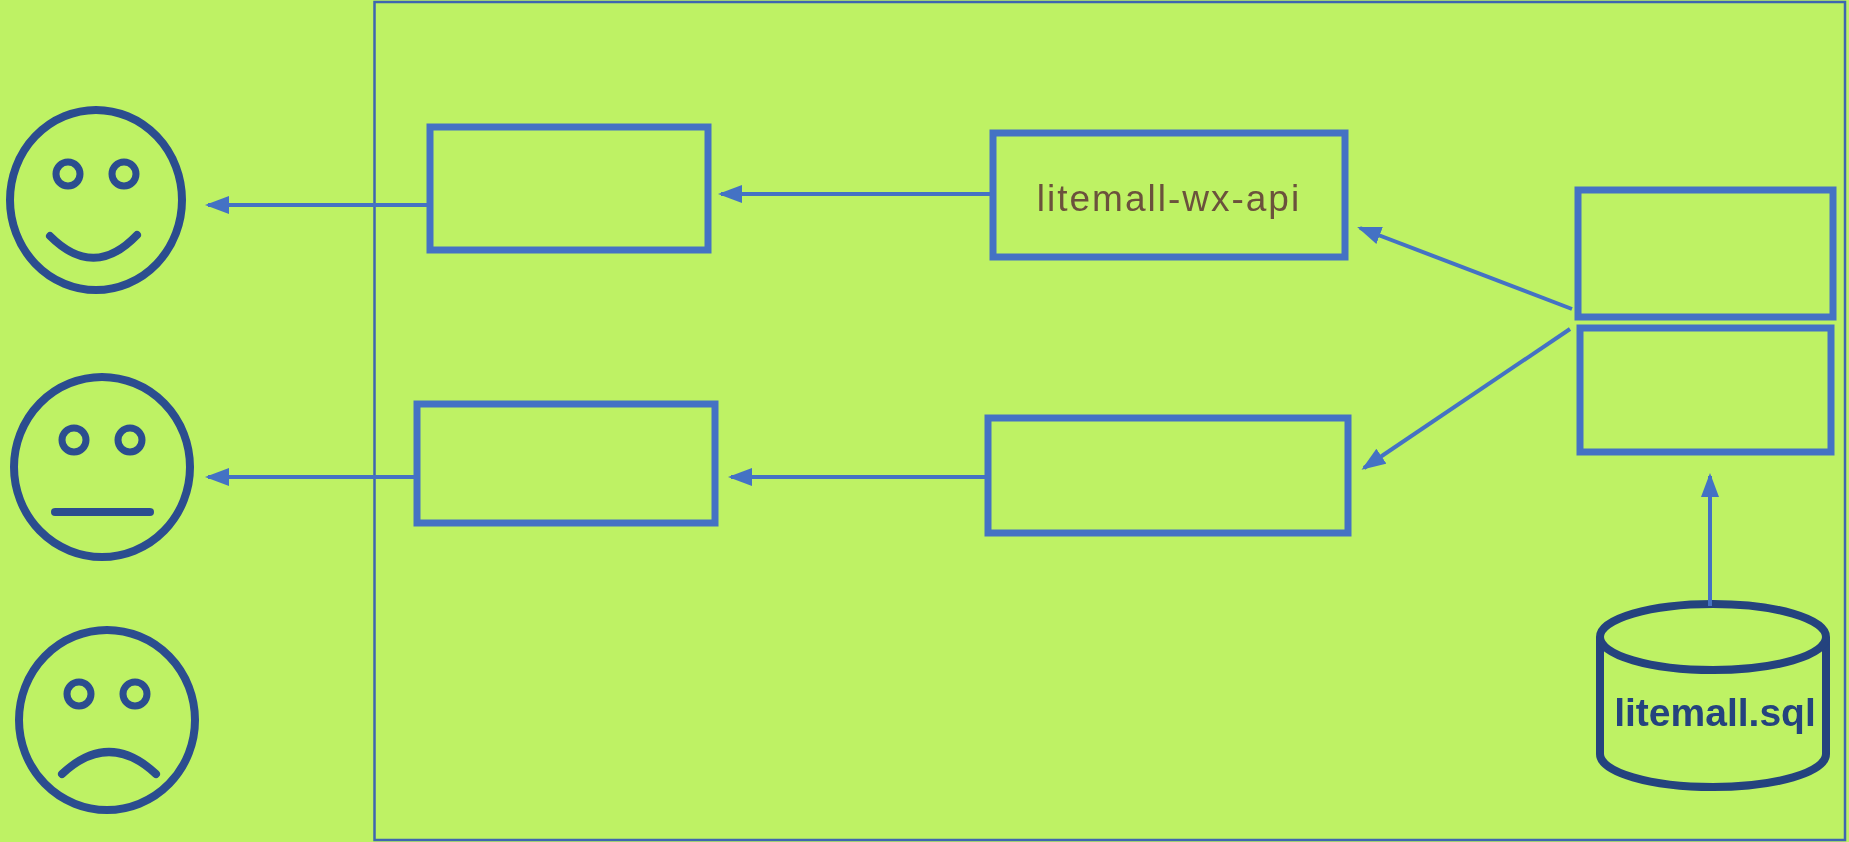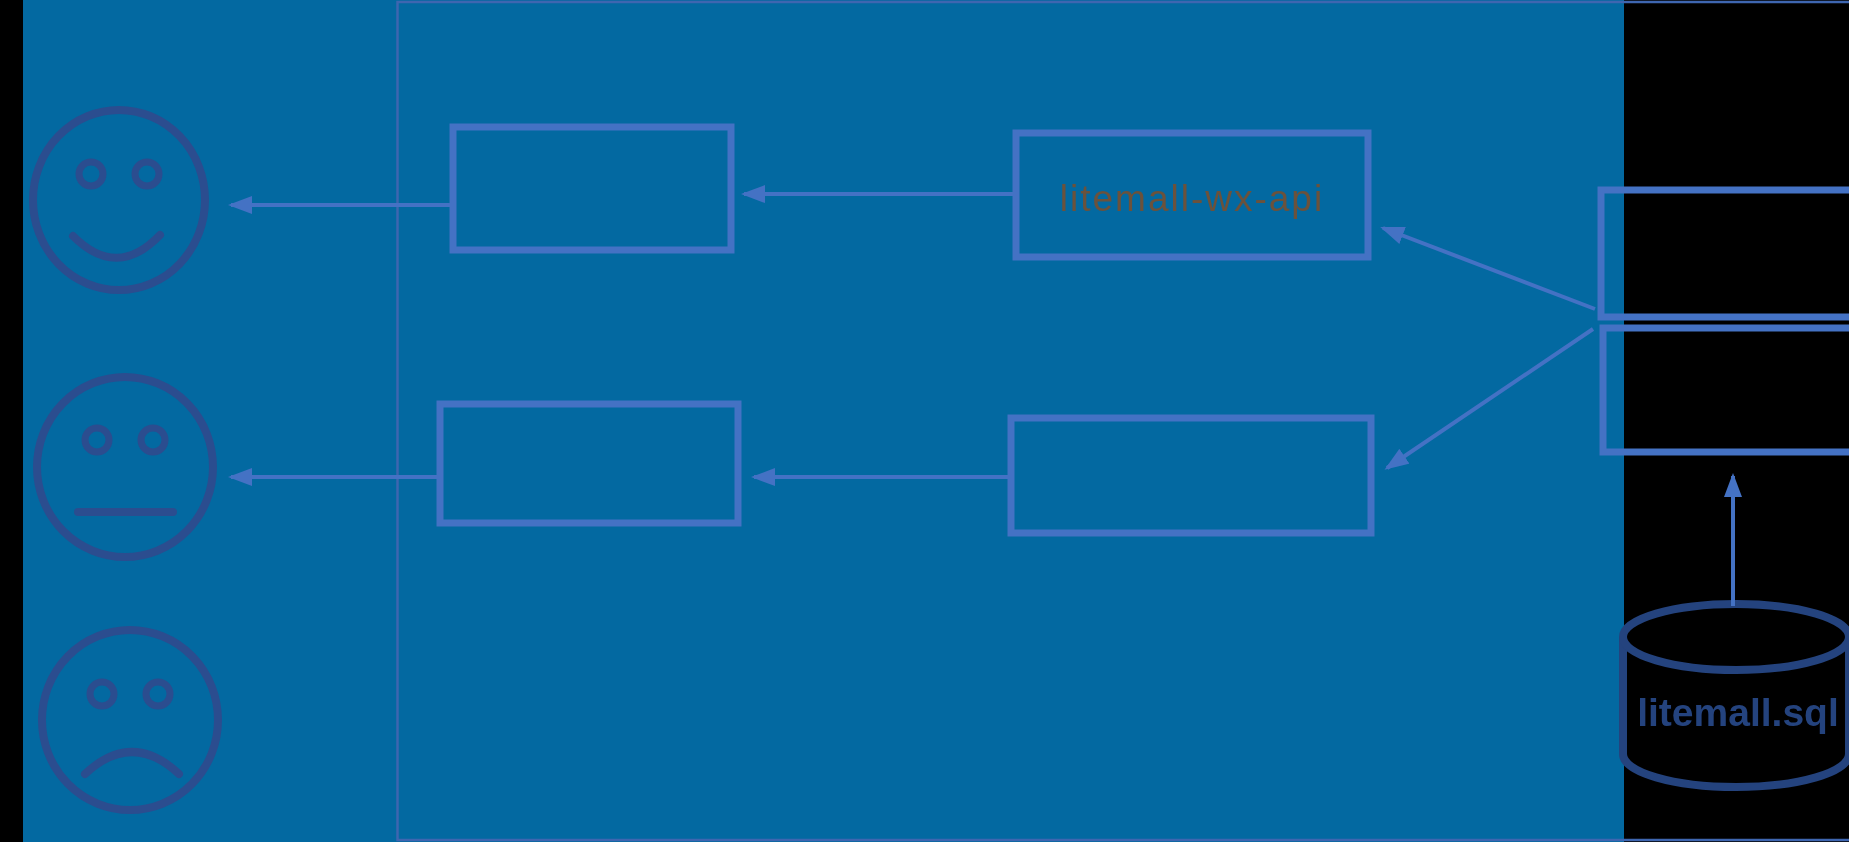--- a/index.html
+++ b/index.html
@@ -6,24 +6,23 @@
     margin: 0;
     padding: 0;
     background: #000000;
     width: 1849px;
     height: 842px;
     overflow: hidden;
     font-family: "Liberation Sans", sans-serif;
   }
   .stage {
     position: relative;
-    width: 1601px;
+    width: 1849px;
     height: 842px;
-    background: #0369a1;
-    margin-left: 23px;
+    background: #bef264;
   }
   svg { display: block; }
   .node-box { fill: none; stroke: #4472C4; stroke-width: 7; }
   .container-frame { fill: none; stroke: #3E66B0; stroke-width: 2.5; }
   .actor { fill: none; stroke: #2B4D8F; }
   .actor-head { stroke-width: 8; }
   .actor-eye { stroke-width: 7; }
   .actor-mouth { stroke-width: 8; stroke-linecap: round; }
   .arrow-line { stroke: #4472C4; stroke-width: 4; fill: none; }
   .db-shape { fill: none; stroke: #24437E; stroke-width: 8; }

